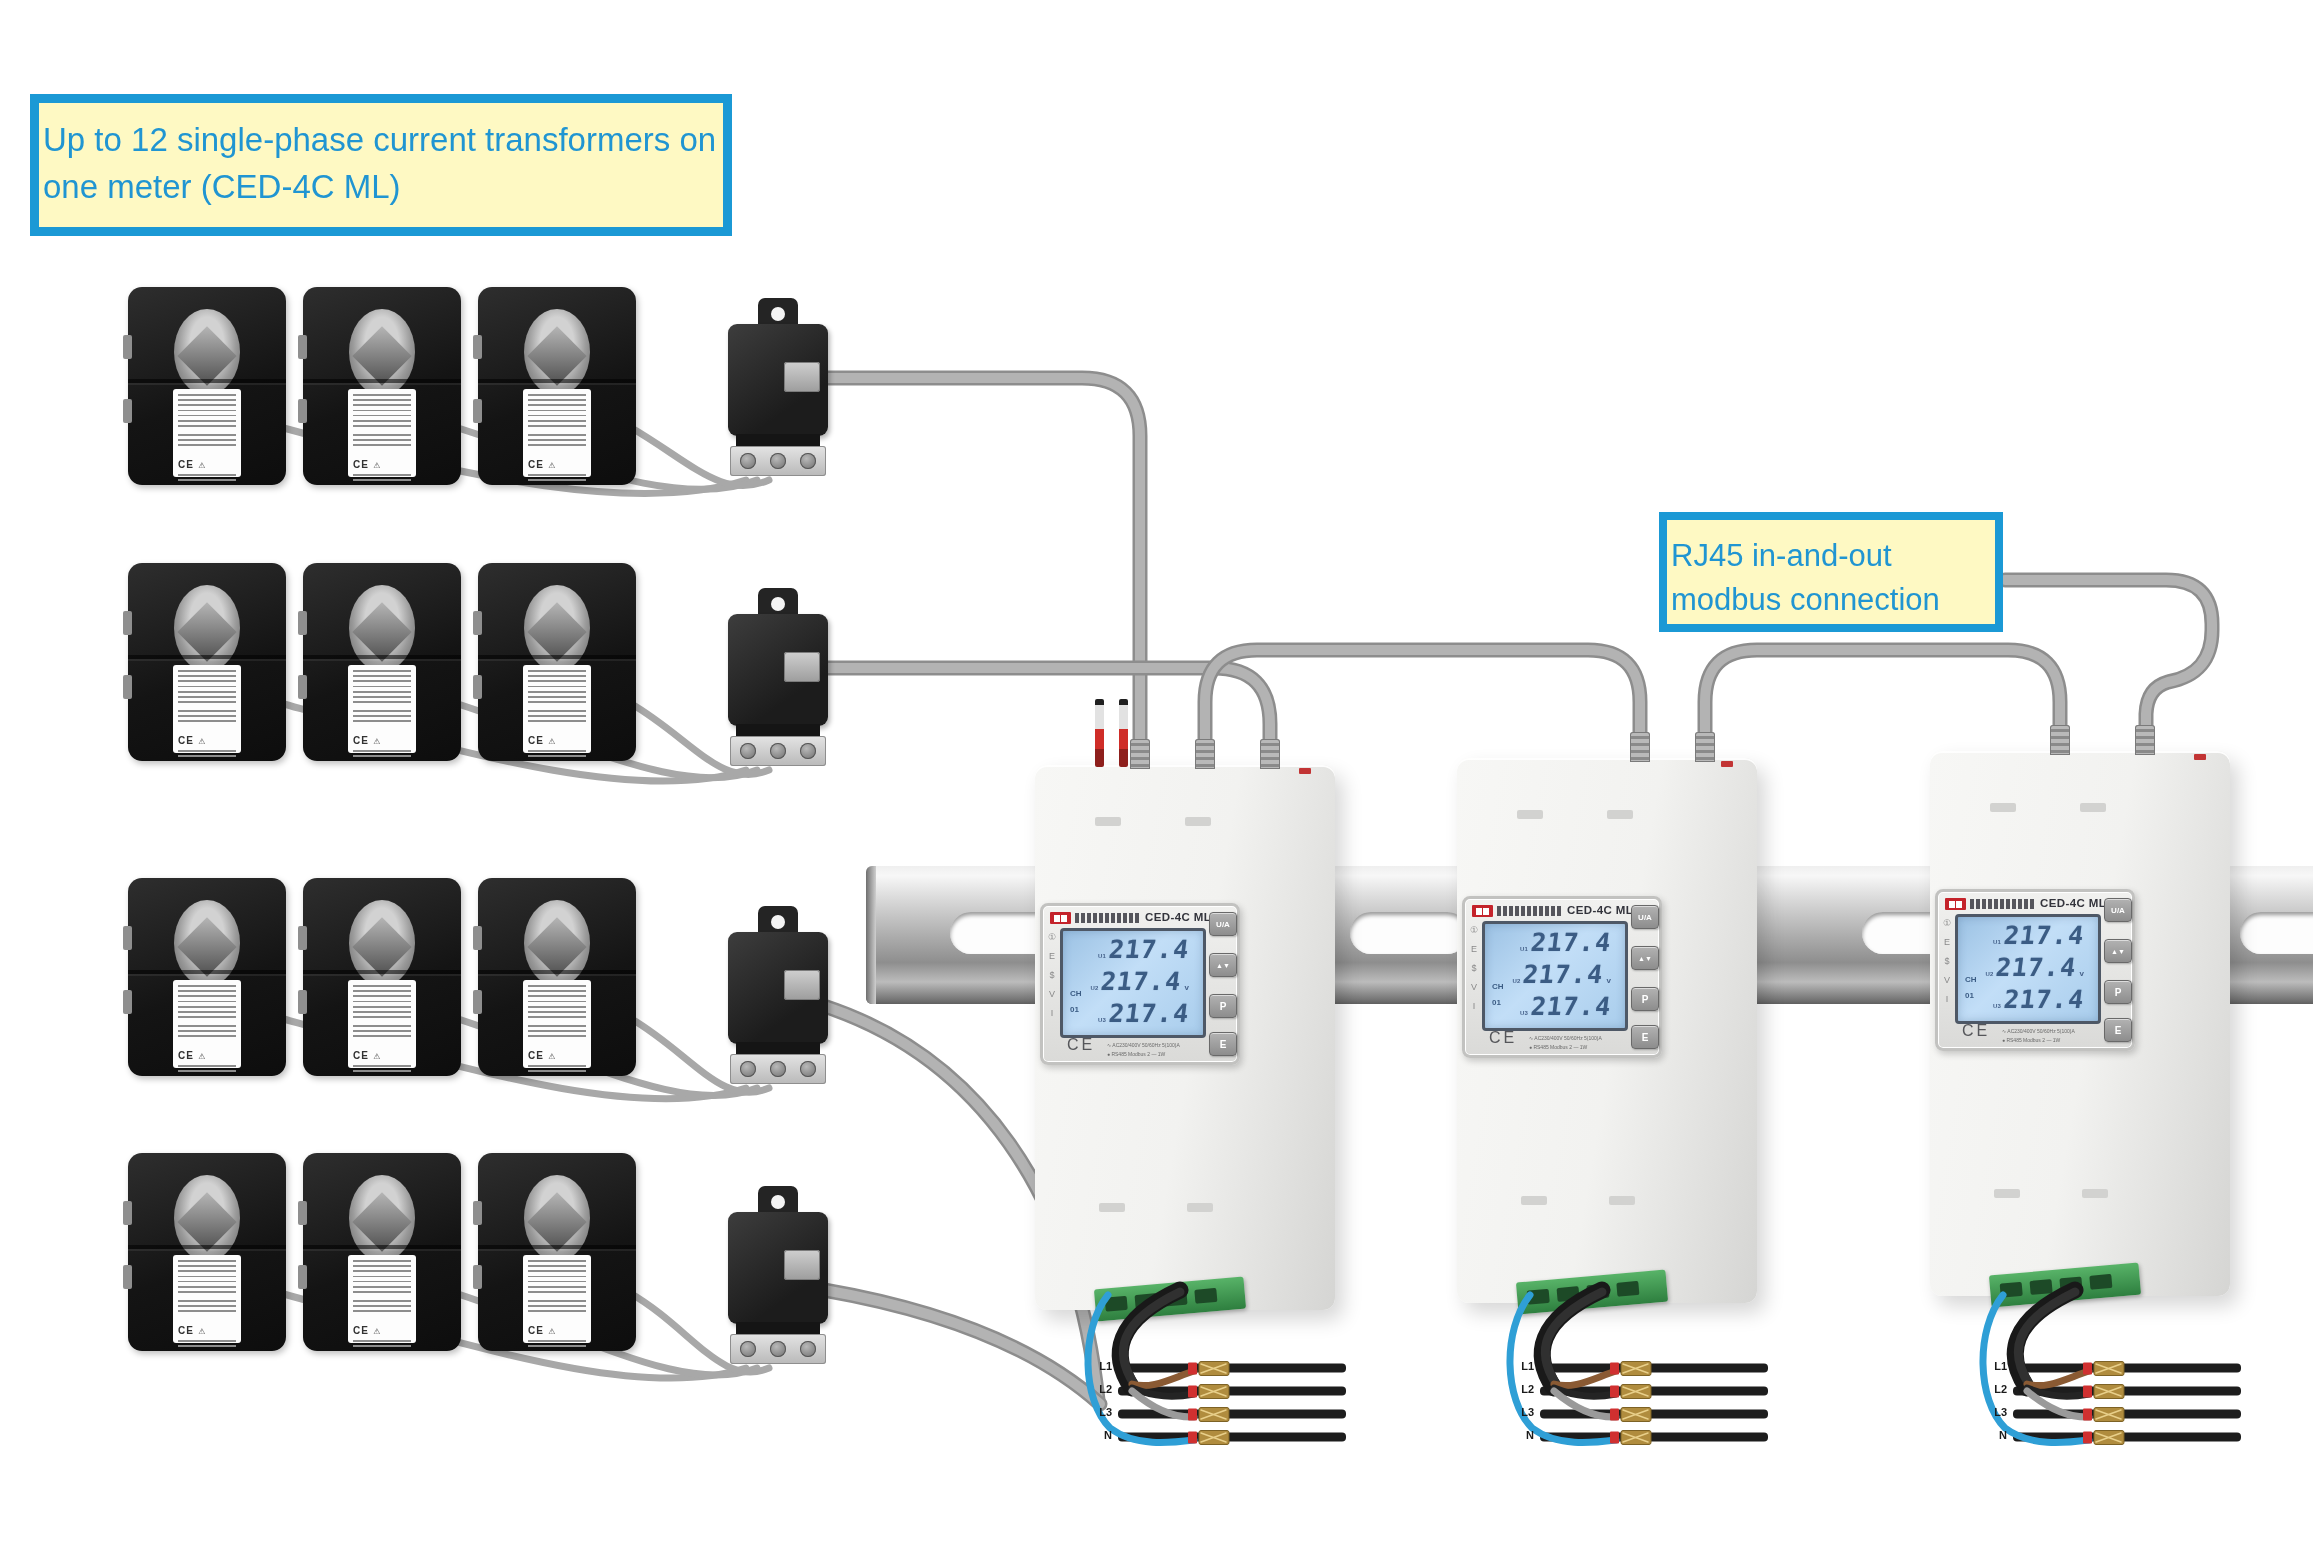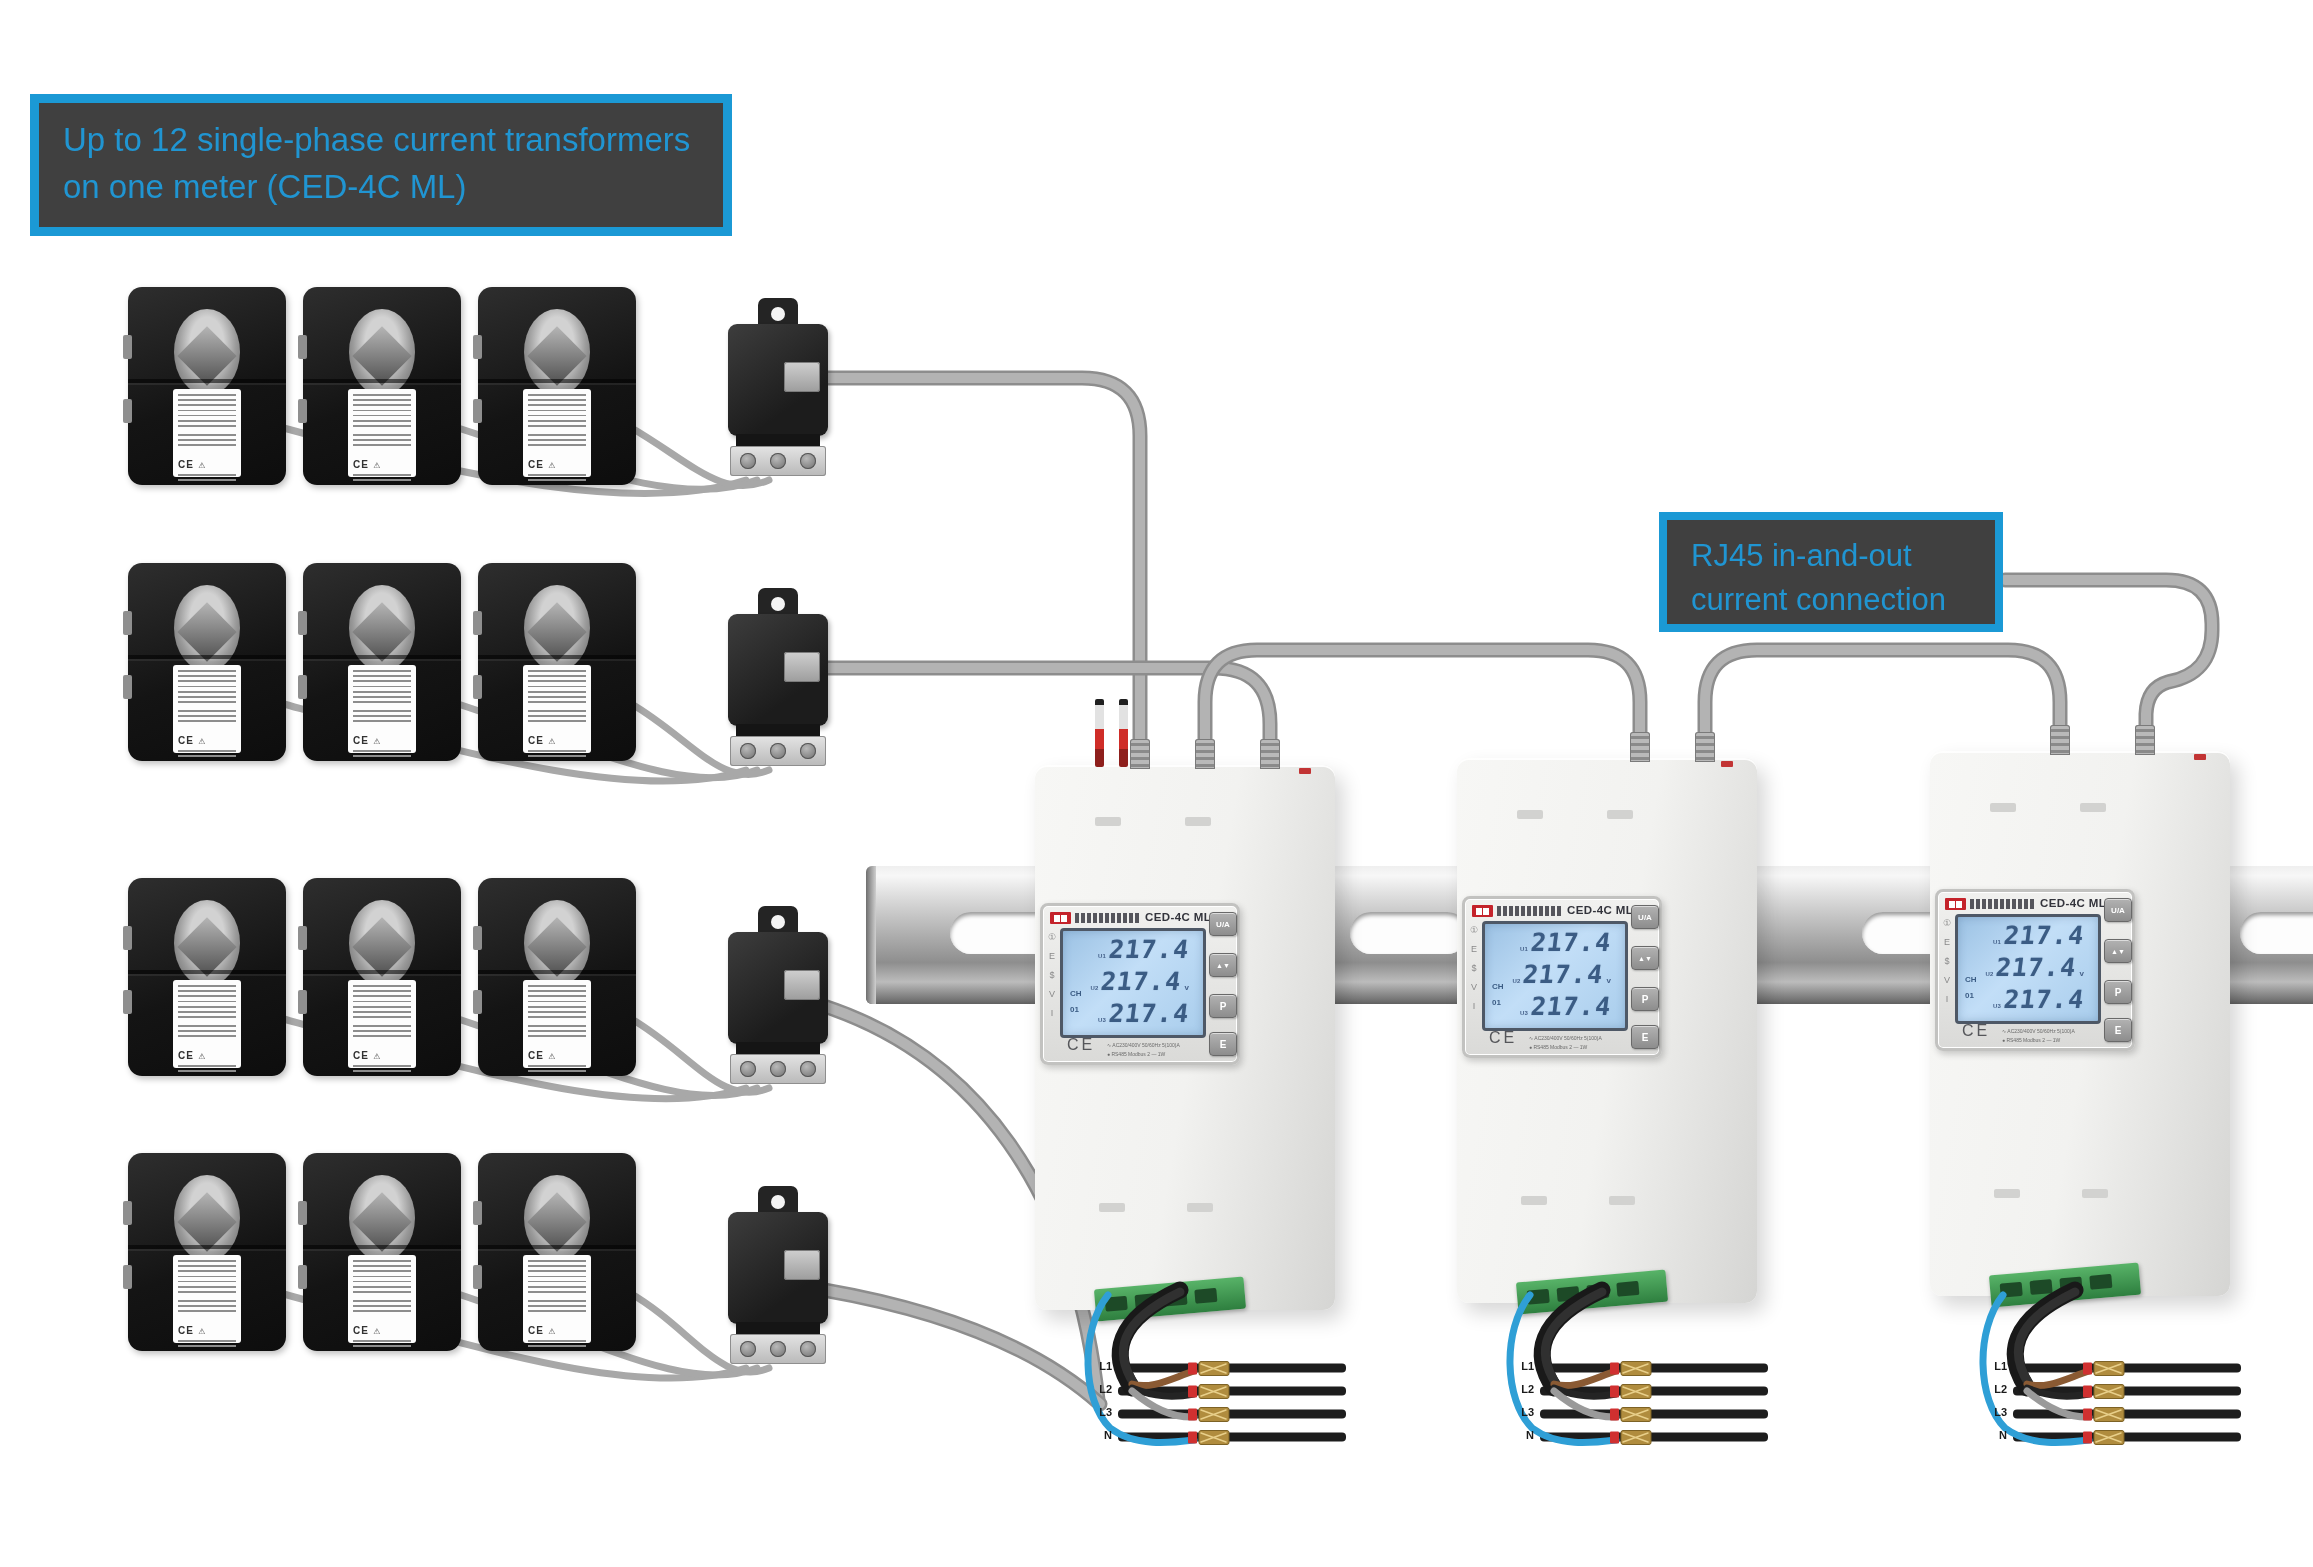--- a/index.html
+++ b/index.html
@@ -1,20 +1,20 @@
 <!DOCTYPE html>
 <html><head>
 <meta charset="utf-8">
 <style>
   html,body{margin:0;padding:0;background:#ffffff;font-family:"Liberation Sans",sans-serif;}
   #stage{position:relative;width:2313px;height:1567px;background:#ffffff;overflow:hidden;}
 
   
-  .callout{position:absolute;background:#404040;border:9px solid #1b99d5;color:#2095d2;
-           font-size:33px;line-height:1.42;padding:14px 24px;box-sizing:border-box;z-index:40;}
+  .callout{position:absolute;background:#fef9c3;border:9px solid #1b99d5;color:#2095d2;
+           font-size:33px;line-height:1.42;padding:14px 4px;box-sizing:border-box;z-index:40;}
   .callout.small{border-width:8px;font-size:31px;}
 
   
   .rail{position:absolute;left:866px;top:866px;width:1447px;height:138px;z-index:2;
         background:linear-gradient(180deg,#efefef 0%,#f7f7f7 7%,#d6d6d6 26%,#ababab 52%,#8e8e8e 70%,#bcbcbc 84%,#747474 97%,#5f5f5f 100%);
         border-radius:6px 0 0 6px;}
   .rail:before{content:"";position:absolute;left:0;top:0;width:10px;height:100%;
         background:linear-gradient(90deg,#6f6f6f,#cfcfcf);border-radius:6px 0 0 6px;}
   .rail .slot{position:absolute;top:46px;height:42px;width:118px;background:#fdfdfd;border-radius:21px;
         box-shadow:inset 0 3px 4px rgba(0,0,0,.4), inset 0 -1px 1px rgba(255,255,255,.7);}
@@ -207,21 +207,21 @@
       <rect x="2083" y="1431.5" width="9" height="12" rx="1" fill="#d03030"></rect>
       <rect x="2094" y="1430.5" width="30" height="14" rx="2" fill="#b08c3e" stroke="#7d6225" stroke-width="1"></rect>
       <path d="M 2096 1433 L 2121 1442 M 2096 1442 L 2121 1433" fill="none" stroke="#e8cf8a" stroke-width="1.5" stroke-linecap="round"></path>
     </svg>
 
   <div class="callout" style="left:30px;top:94px;width:702px;height:142px;">
     <span>Up to 12 single-phase current transformers on one meter (CED-4C ML)</span>
   </div>
 
   <div class="callout small" style="left:1659px;top:512px;width:344px;height:120px;">
-    <span>RJ45 in-and-out current connection</span>
+    <span>RJ45 in-and-out modbus connection</span>
   </div>
 <div class="ct" style="left: 128px; top: 287px;">
     <div class="hole">
       <div class="dia"></div>
     </div>
     <div class="seam"></div>
     <div class="clip" style="top:48px"></div>
     <div class="clip" style="top:112px"></div>
     <div class="label">
       <div class="tx" style="height:36px;margin-bottom:4px"></div>

